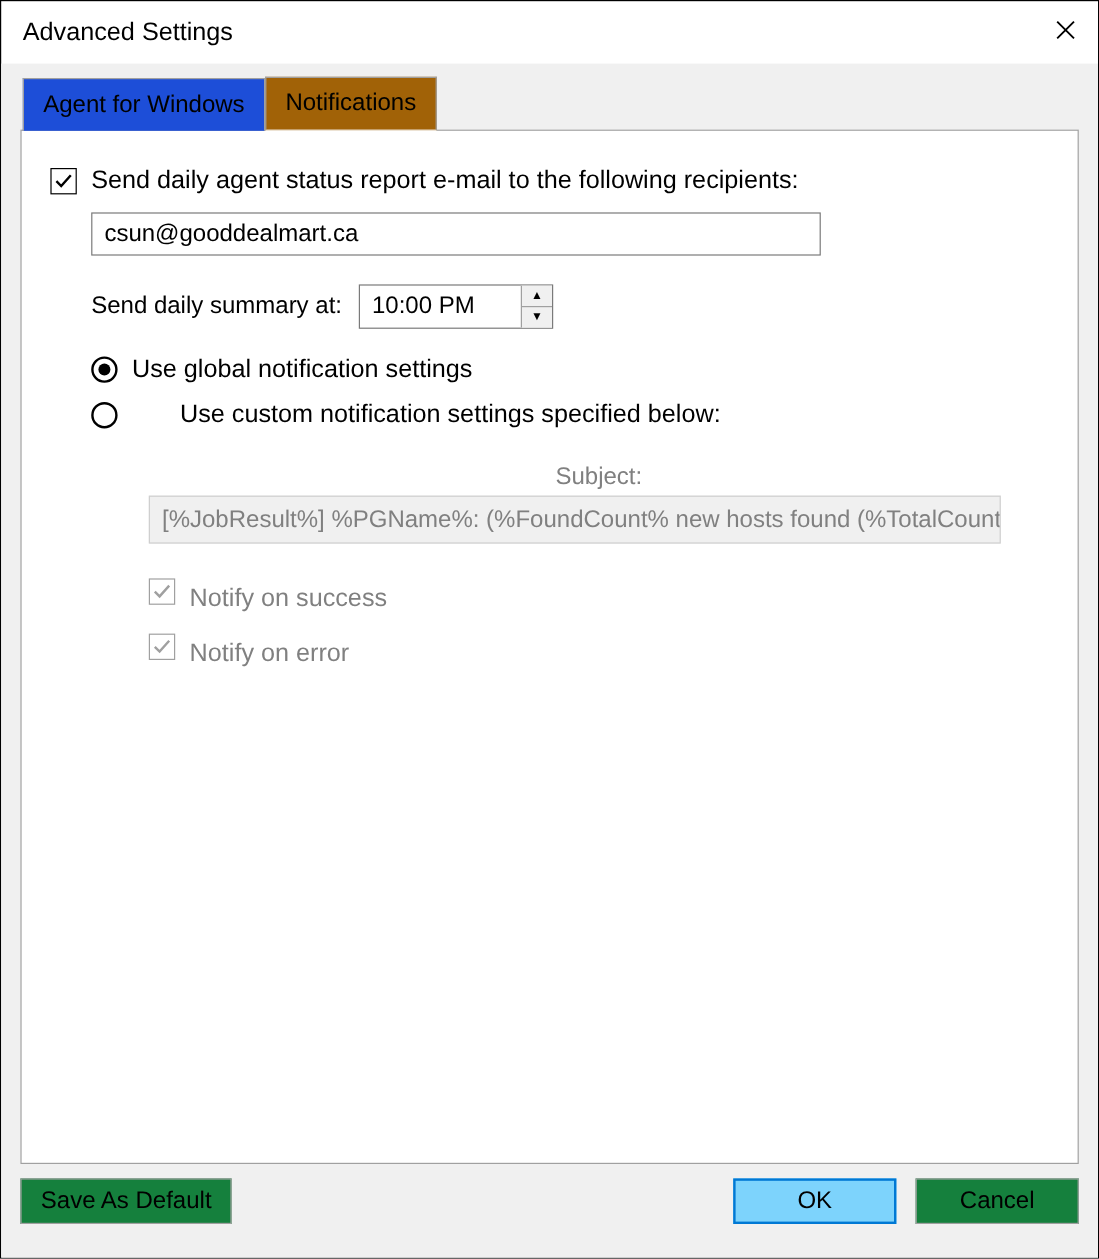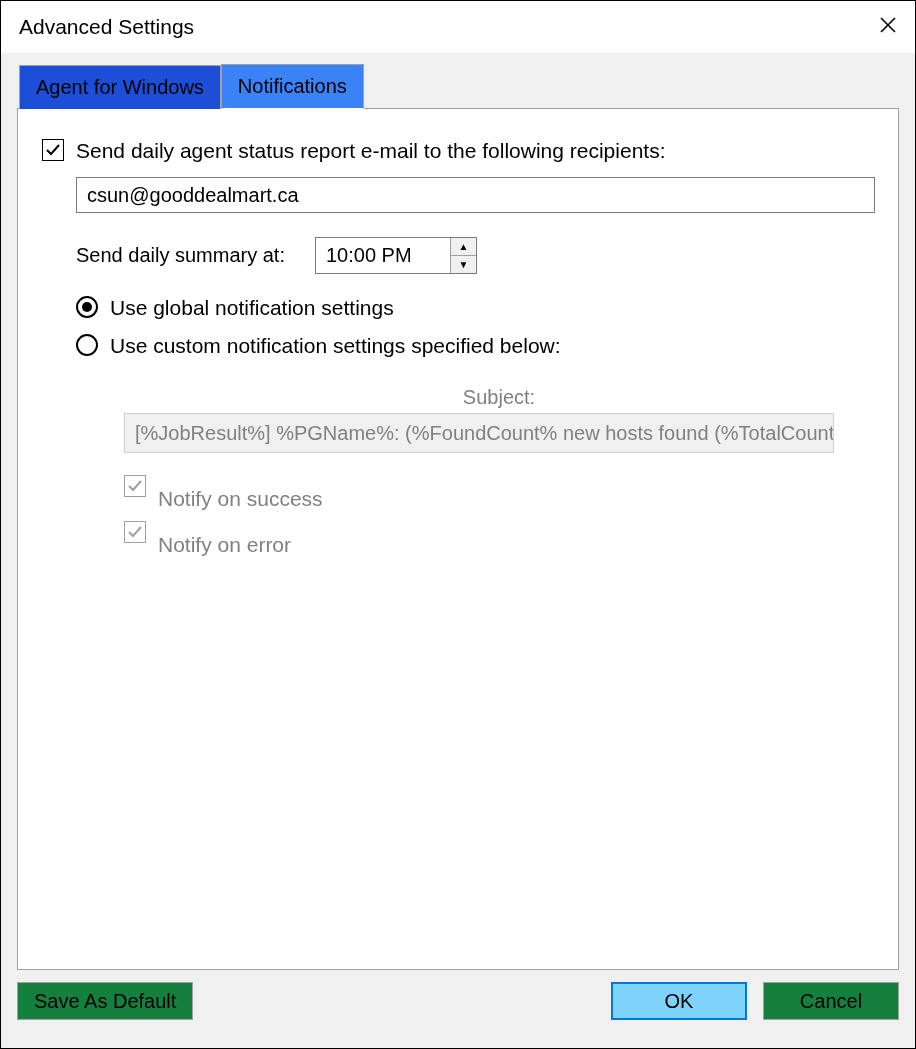--- a/index.html
+++ b/index.html
@@ -42,32 +42,32 @@
   .tab {
     padding: 10px 16px 10px 16px;
     font-size: 20px;
     border: 1px solid #a0a0a0;
     background: #1d4ed8;
     border-bottom: none;
     position: relative;
     top: 1px;
   }
   .tab.active {
-    background: #3b82f6;
+    background: #a16207;
     border-bottom: 1px solid #fff;
   }
   .tab + .tab { margin-left: 0; }
   .tabpanel {
     flex: 1;
     background: #fff;
     border: 1px solid #a0a0a0;
     padding: 24px 24px 24px 24px;
     position: relative; z-index: 1;
   }
-  .row { display: flex; }
+  .row { display: flex; align-items: center; }
   .checkbox {
     width: 22px; height: 22px;
     border: 1px solid #000;
     display: inline-flex; align-items: center; justify-content: center;
     flex: 0 0 auto;
     background: #fff;
   }
   .checkbox.disabled { border-color: #a0a0a0; background: #fff; }
   .checkbox svg { width: 16px; height: 16px; display: block; }
   .check-path { stroke: #000; stroke-width: 2; fill: none; }
@@ -78,21 +78,21 @@
     border: 1px solid #7a7a7a;
     background: #fff;
     height: 36px;
     padding: 4px 10px;
     font-size: 20px;
     display: flex; align-items: center;
     overflow: hidden; white-space: nowrap;
   }
   .indent1 { margin-left: 34px; }
   .indent2 { margin-left: 82px; }
-  .time-group { display: flex; align-items: center; gap: 30px; }
+  .time-group { display: flex; align-items: center; gap: 14px; }
   .spinner {
     display: flex; align-items: stretch;
     border: 1px solid #7a7a7a; background: #fff;
     height: 37px; width: 162px;
   }
   .spinner .value { flex: 1; padding: 4px 10px; display: flex; align-items: center; font-size: 20px; }
   .spinner .btns { display: flex; flex-direction: column; border-left: 1px solid #a0a0a0; width: 26px; background: #f0f0f0; }
   .spinner .btns .arrow { flex: 1; display: flex; align-items: center; justify-content: center; font-size: 10px; }
   .spinner .btns .arrow + .arrow { border-top: 1px solid #a0a0a0; }
   .radio {
@@ -162,21 +162,21 @@
       <div class="row" style="margin-top:6px;">
         <span class="checkbox">
           <svg viewBox="0 0 16 16">
               <path class="check-path" d="M2 8 L6 12 L14 3"></path>
             </svg>
         </span>
         <span class="cb-label">Send daily agent status report e-mail to the following recipients:</span>
       </div>
 
       <div class="indent1" style="margin-top:14px;">
-        <div class="textfield" style="width:799px;">
+        <div class="textfield" style="width:608px;">
           <span>csun@gooddealmart.ca</span>
         </div>
       </div>
 
       <div class="indent1 row time-group" style="margin-top:24px;">
         <span>Send daily summary at:</span>
         <div class="spinner">
           <span class="value">10:00 PM</span>
           <div class="btns">
             <div class="arrow">
@@ -189,21 +189,21 @@
         </div>
       </div>
 
       <div class="indent1 row" style="margin-top:22px;">
         <span class="radio">
           <span class="dot"></span>
         </span>
         <span class="radio-label">Use global notification settings</span>
       </div>
 
-      <div class="indent1 row" style="margin-top:14px;">
+      <div class="indent1 row" style="margin-top:14px;gap:40px;">
         <span class="radio"></span>
         <span class="radio-label">Use custom notification settings specified below:</span>
       </div>
 
       <div class="indent2" style="margin-top:28px;text-align:center;">
         <span class="subject-label">Subject:</span>
       </div>
       <div class="indent2" style="margin-top:4px;">
         <div class="subject-box" style="width:710px;">
           <span>[%JobResult%] %PGName%: (%FoundCount% new hosts found (%TotalCount% total)</span>

